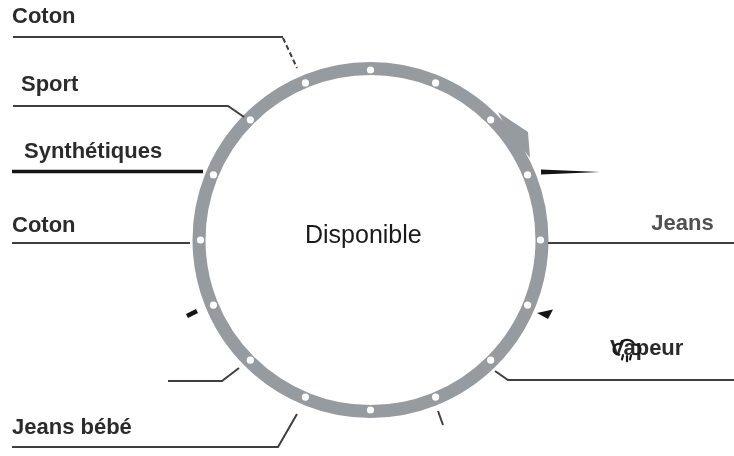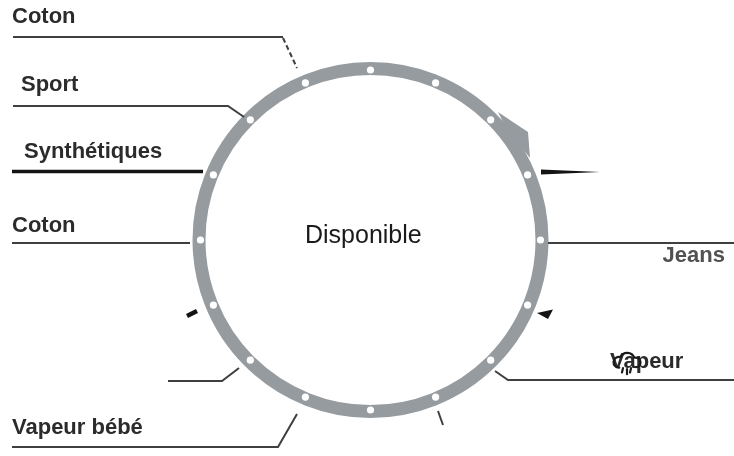--- a/index.html
+++ b/index.html
@@ -7,21 +7,21 @@
     --text:#2b2b2b; --soft:#515151; --background:#ffffff;
   }
   html,body{margin:0;padding:0;}
   body{background:var(--background);font-family:"Liberation Sans","DejaVu Sans",sans-serif;}
   .stage{position:relative;width:734px;height:456px;background:var(--background);overflow:hidden;}
   .stage svg{position:absolute;left:0;top:0;}
   .label{position:absolute;font-size:22px;font-weight:700;color:var(--text);white-space:nowrap;line-height:1.1;}
   .label.soft{color:var(--soft);}
   .center-text{position:absolute;left:305px;top:186px;font-size:25px;font-weight:400;
                color:#1a1a1a;line-height:32px;white-space:pre-line;}
-  .vapeur-row{position:absolute;left:610px;top:348px;display:flex;align-items:center;gap:3px;}
+  .vapeur-row{position:absolute;left:610px;top:335px;display:flex;align-items:center;gap:3px;}
   .vapeur-row .label-inline{font-size:22px;font-weight:600;color:var(--text);white-space:nowrap;}
 </style>
 </head>
 <body>
 
 <div class="stage">
 
   <svg width="734" height="456" viewBox="0 0 734 456">
 
     <circle cx="370.5" cy="240" r="171.5" fill="none" stroke-width="13" style="stroke:var(--ring)"></circle>
@@ -61,22 +61,22 @@
     <path d="M12 171.5 H203" fill="none" stroke-width="3.4" style="stroke:var(--strong)"></path>
     <path d="M187 316 L197 311" fill="none" stroke-width="4.5" style="stroke:var(--strong)"></path>
     <polygon points="541,169.5 600,172 541,174.5" style="fill:var(--strong)"></polygon>
     <polygon points="537,313 553,309.5 548,319" style="fill:var(--strong)"></polygon>
   </svg>
 
   <div class="label" style="left:12px;top:4px;">Coton</div>
   <div class="label" style="left:21px;top:72px;">Sport</div>
   <div class="label" style="left:24px;top:139px;">Synthétiques</div>
   <div class="label" style="left:12px;top:213px;">Coton</div>
-  <div class="label" style="left:12px;top:415px;">Vapeur bébé</div>
-  <div class="label soft" style="left:640px;top:211px;width:85px;text-align:right;margin-top:32px;">Jeans</div>
+  <div class="label" style="left:12px;top:415px;">Jeans bébé</div>
+  <div class="label soft" style="left:640px;top:211px;width:85px;text-align:center;">Jeans</div>
 
   <div class="vapeur-row">
     <svg width="33" height="29" viewBox="0 0 32 28" fill="none" stroke="#1a1a1a" stroke-width="2.1" stroke-linecap="round" stroke-linejoin="round">
       <path d="M9 19a5.2 5.2 0 1 1 1-10.2 7.4 7.4 0 0 1 13.6.6 4.7 4.7 0 1 1 1.6 9.2"></path>
       <path d="M12.6 19.5l-1 4.2"></path>
       <path d="M16.5 20.5v4.8"></path>
       <path d="M20.4 19.5l-1 4.2"></path>
     </svg>
     <span class="label-inline">Vapeur</span>
   </div>

